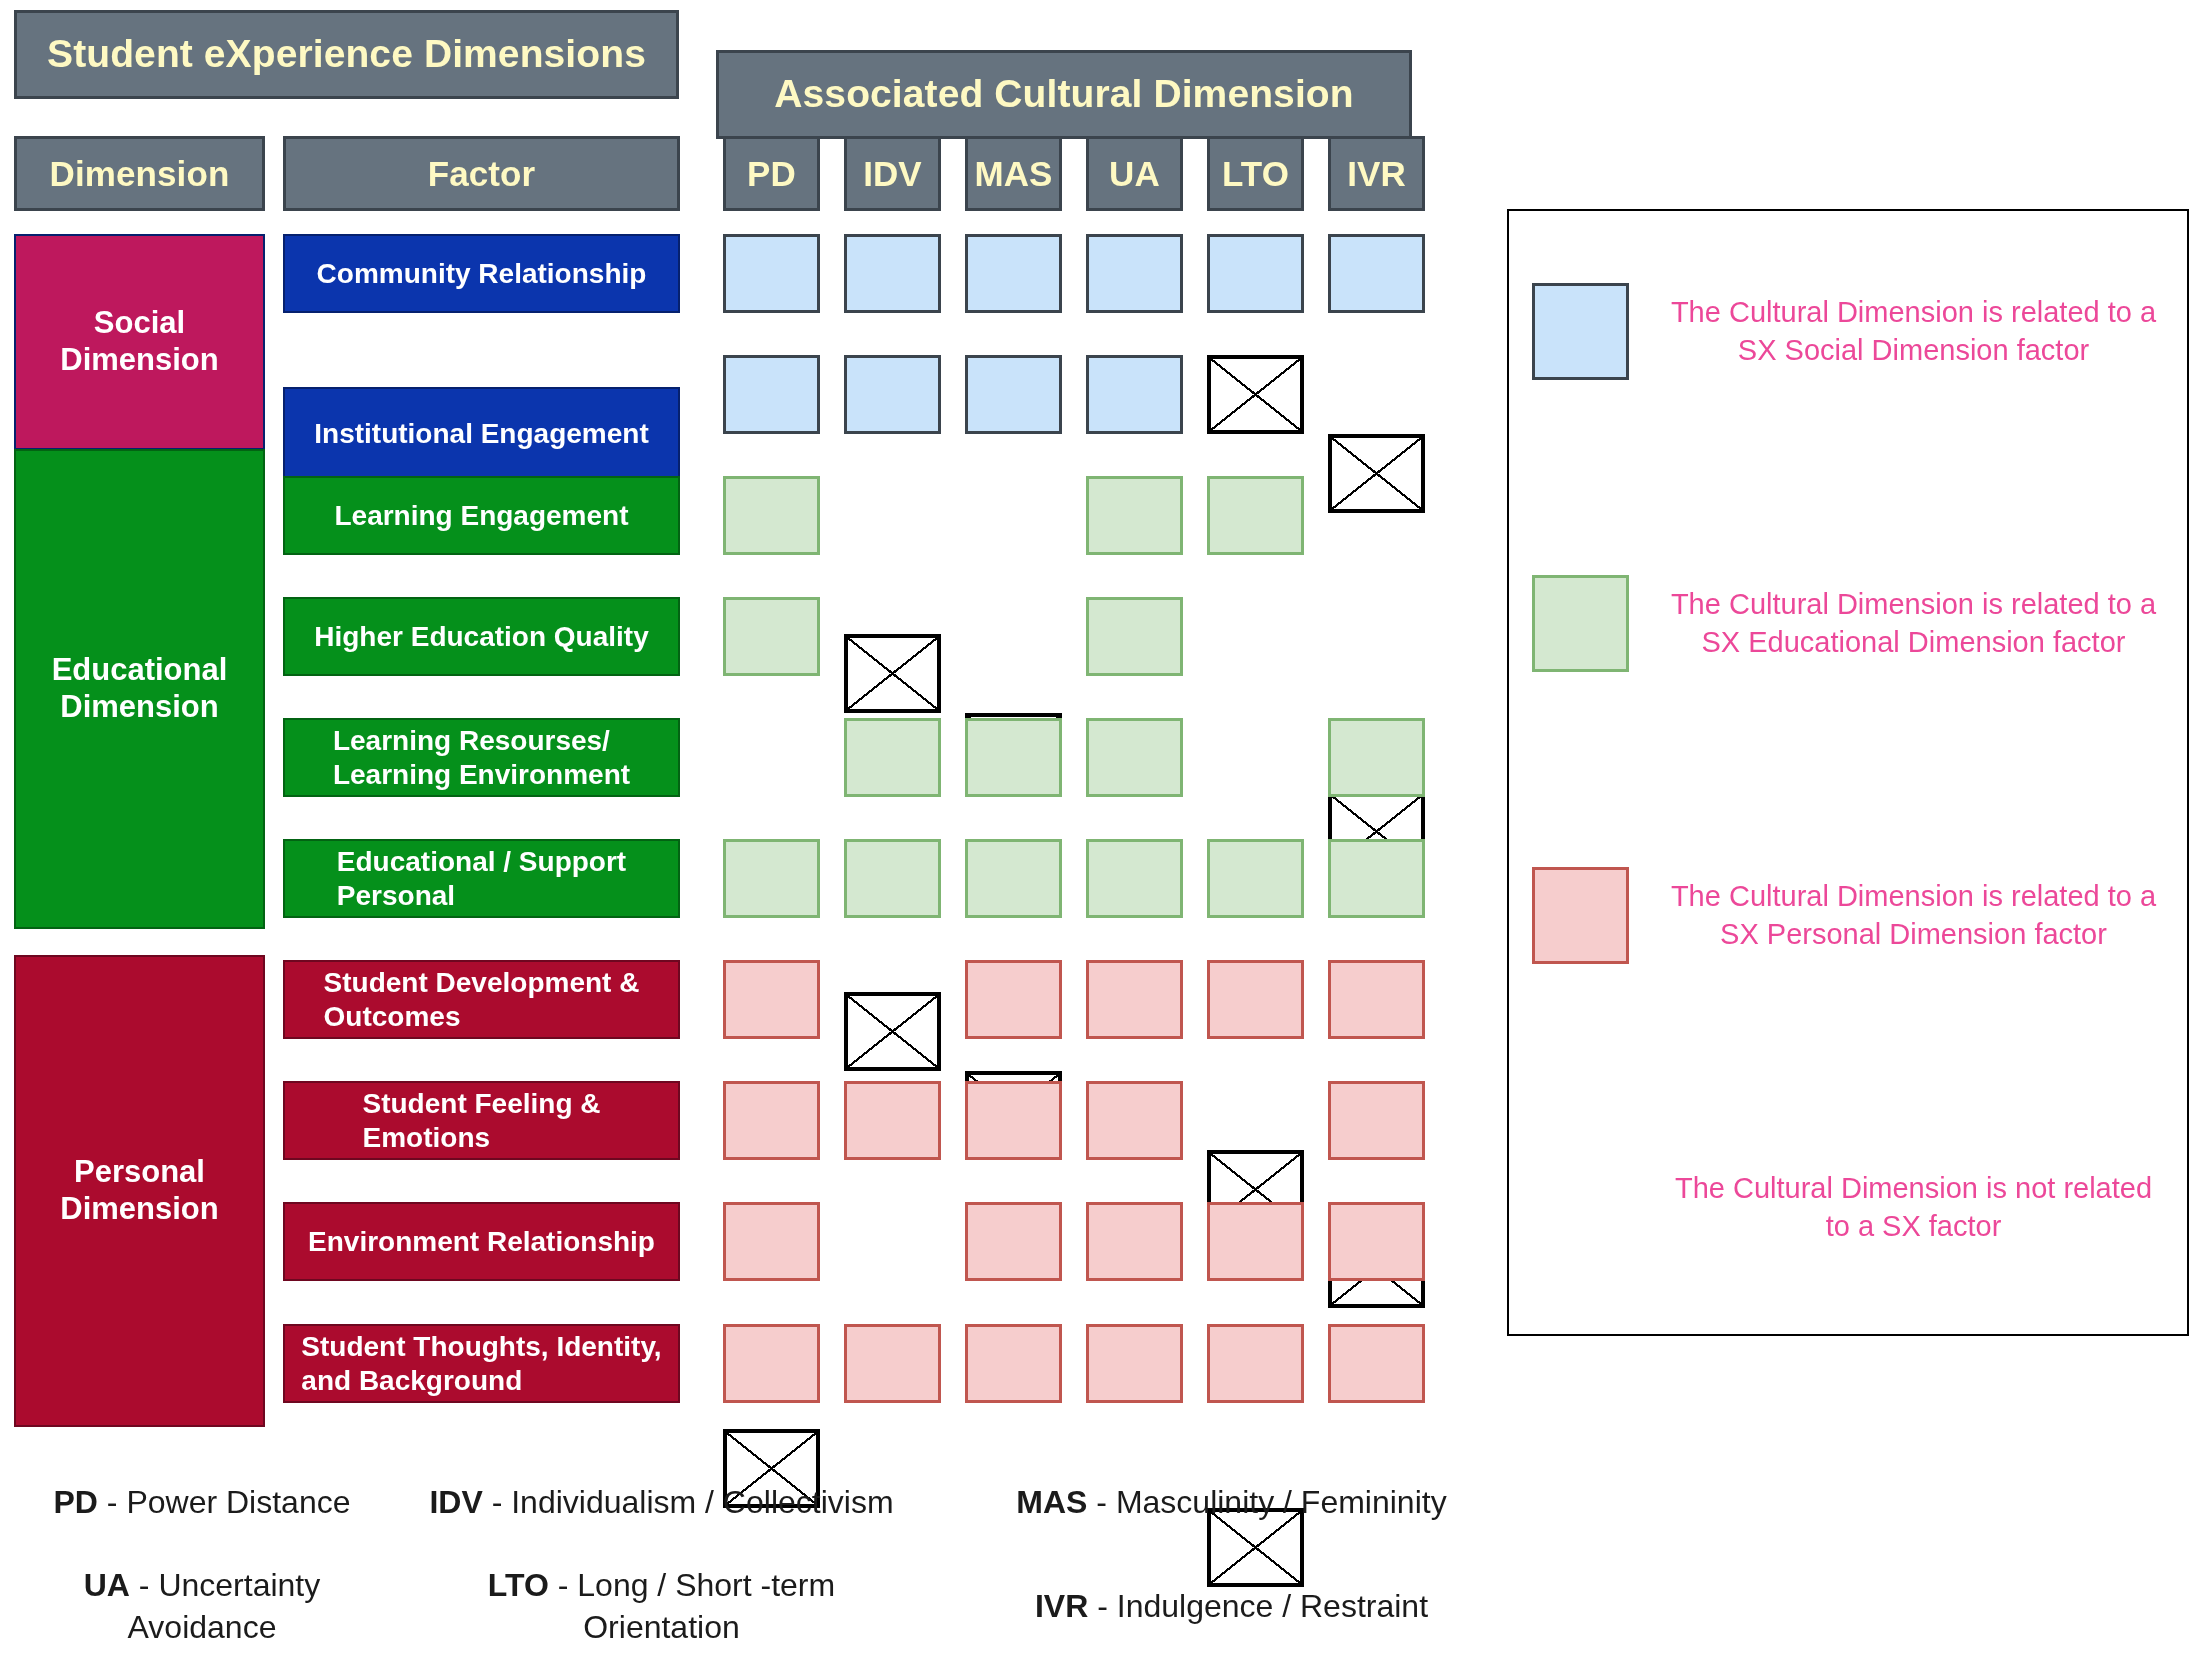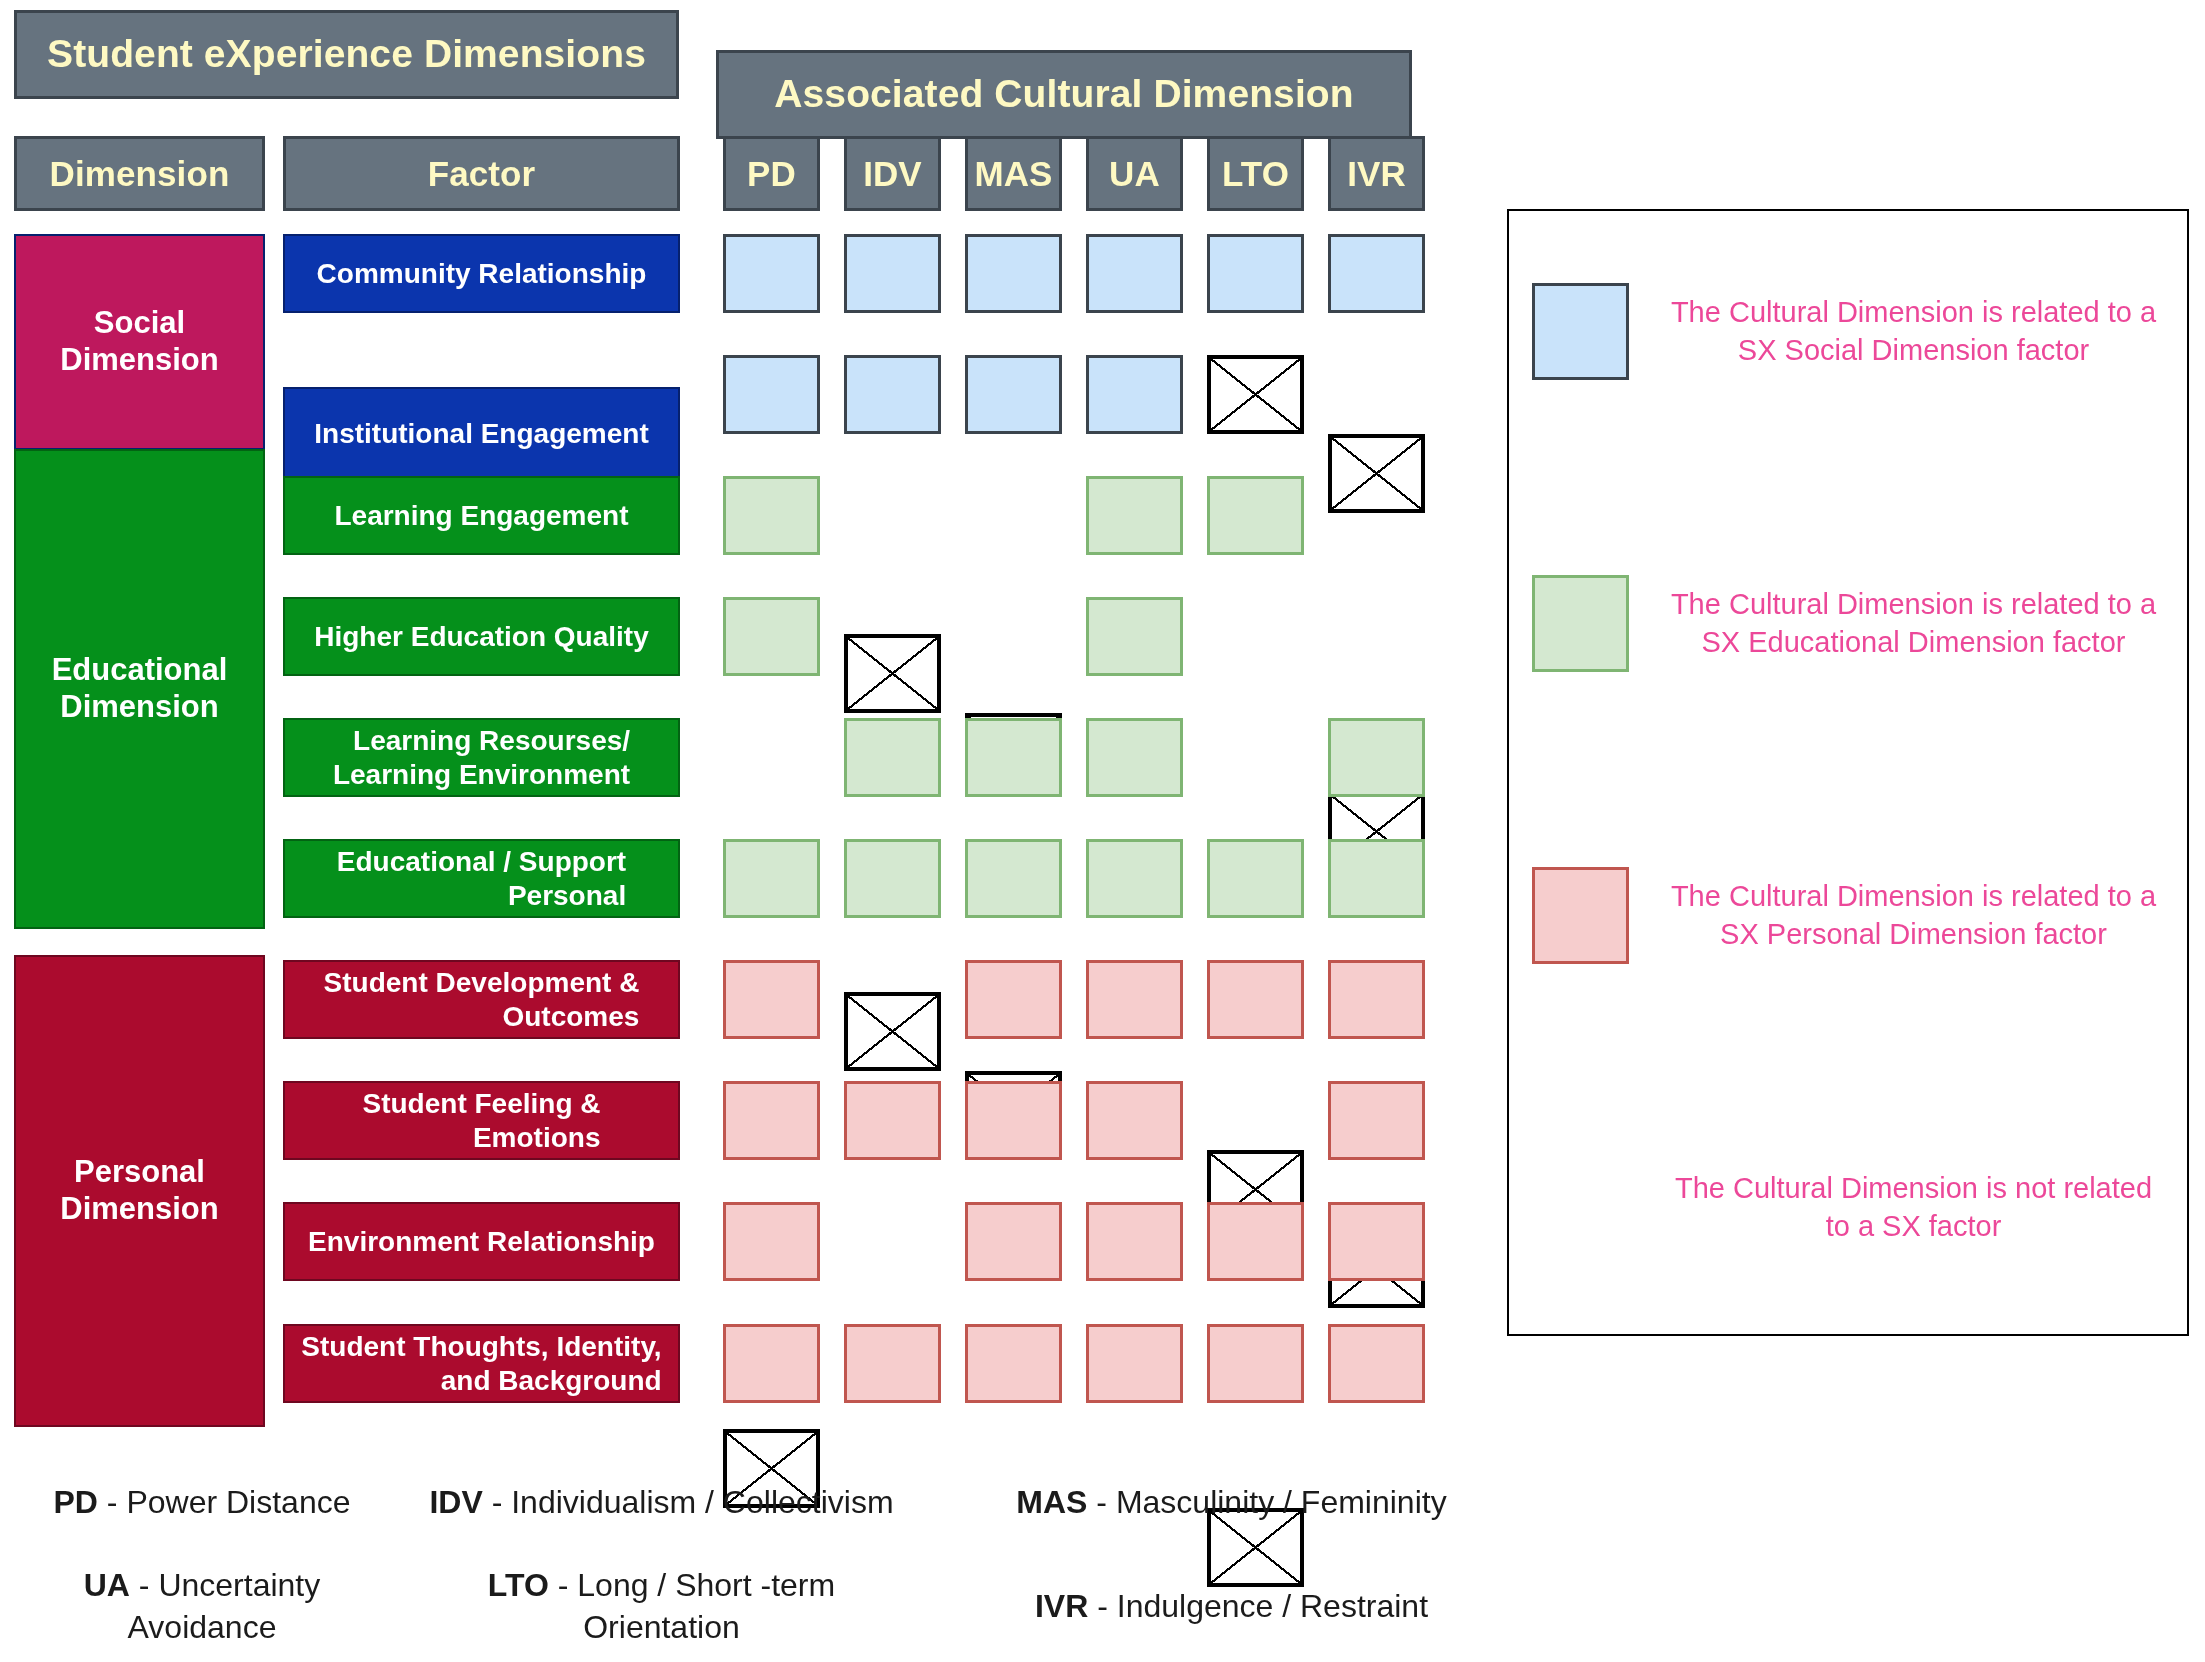--- a/index.html
+++ b/index.html
@@ -35,21 +35,21 @@
     text-align:center;color:#ffffff;font-weight:bold;font-size:31px;
     line-height:1.18;
   }
   .dim-social{background:#be185d;border:2.8px solid #06216e;}
   .dim-edu{background:#05901b;border:2.8px solid #036313;}
   .dim-pers{background:#ab0b2e;border:2.8px solid #6e0720;}
 
   
   .factor{
     display:flex;align-items:center;justify-content:center;
-    text-align:right;color:#ffffff;font-weight:bold;font-size:28px;
+    text-align:left;color:#ffffff;font-weight:bold;font-size:28px;
     line-height:1.2;padding:0 9.7px;
   }
   .f-social{background:#0b35ad;border:2.8px solid #06216e;}
   .f-edu{background:#05901b;border:2.8px solid #036313;}
   .f-pers{background:#ab0b2e;border:2.8px solid #6e0720;}
 
   
   .cell{box-sizing:border-box;}
   .c-blue{background:#c9e3fa;border:3.5px solid #3b444d;}
   .c-green{background:#d4e8d0;border:3.5px solid #7fb573;}

